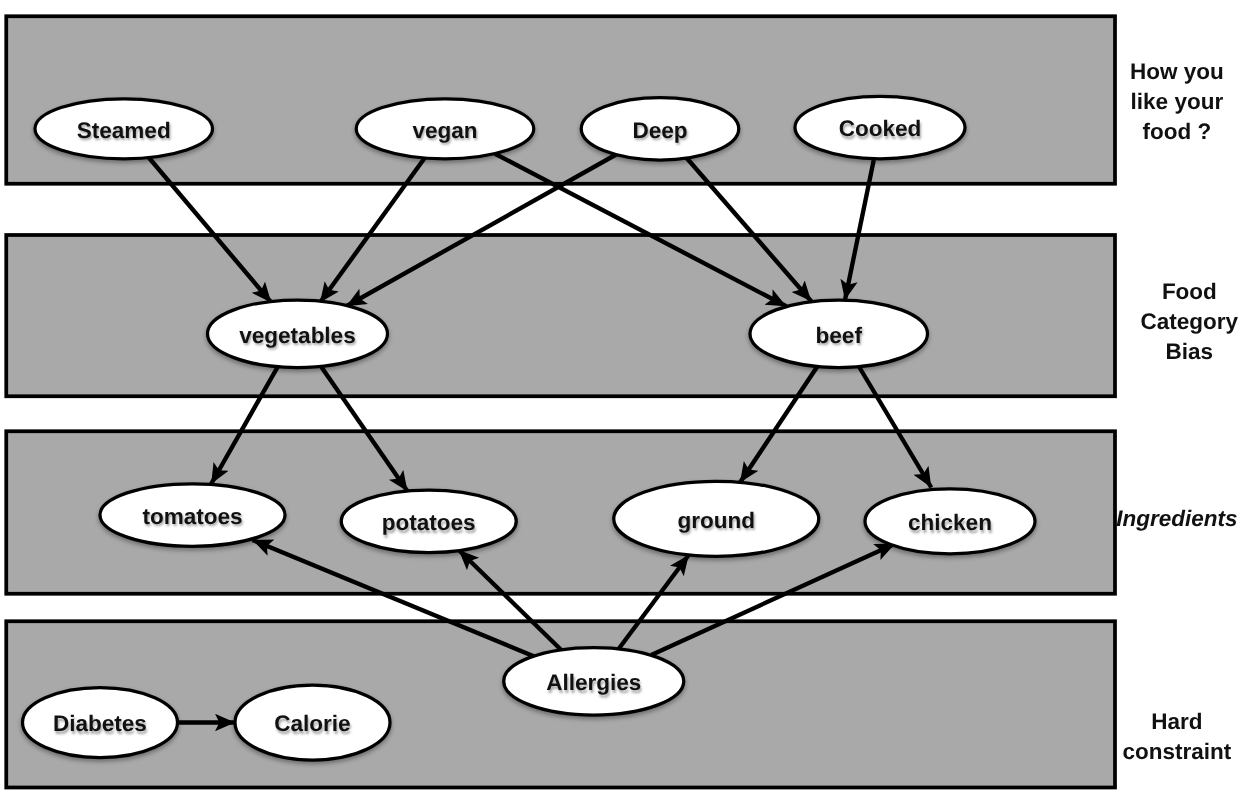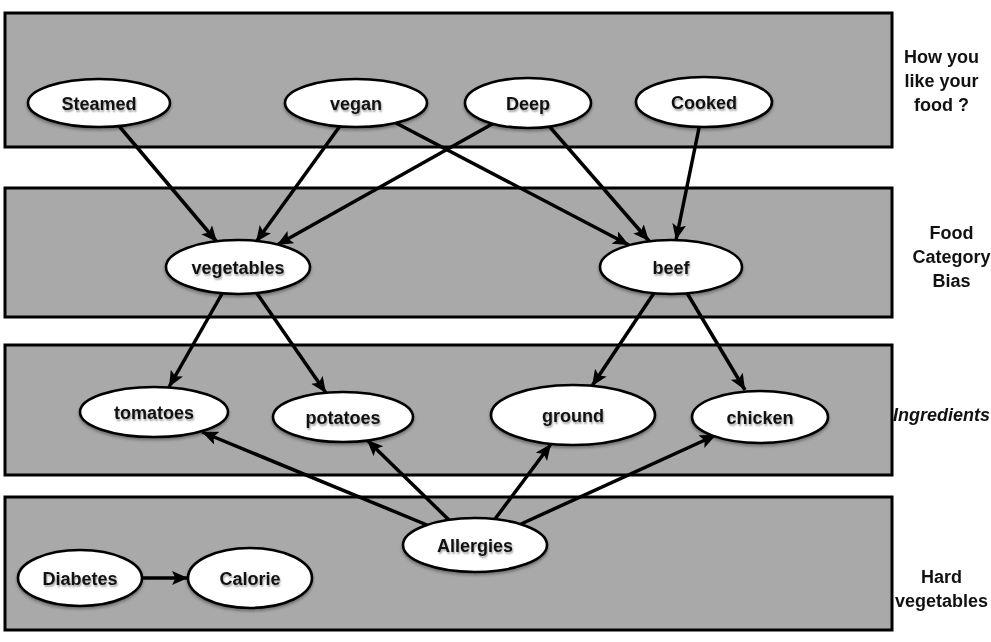--- a/index.html
+++ b/index.html
@@ -135,15 +135,15 @@
   </svg>
 
   <div class="side-label" style="top: 81px;">How you
 like your
 food ?</div>
   <div class="side-label" style="top: 257px; padding-left: 10px;">Food
 Category
 Bias</div>
   <div class="side-label" style="top: 415px; font-style: italic;">Ingredients</div>
   <div class="side-label" style="top: 589px;">Hard
-vegetables</div>
+constraint</div>
 
 </div>
 
 </body></html>

